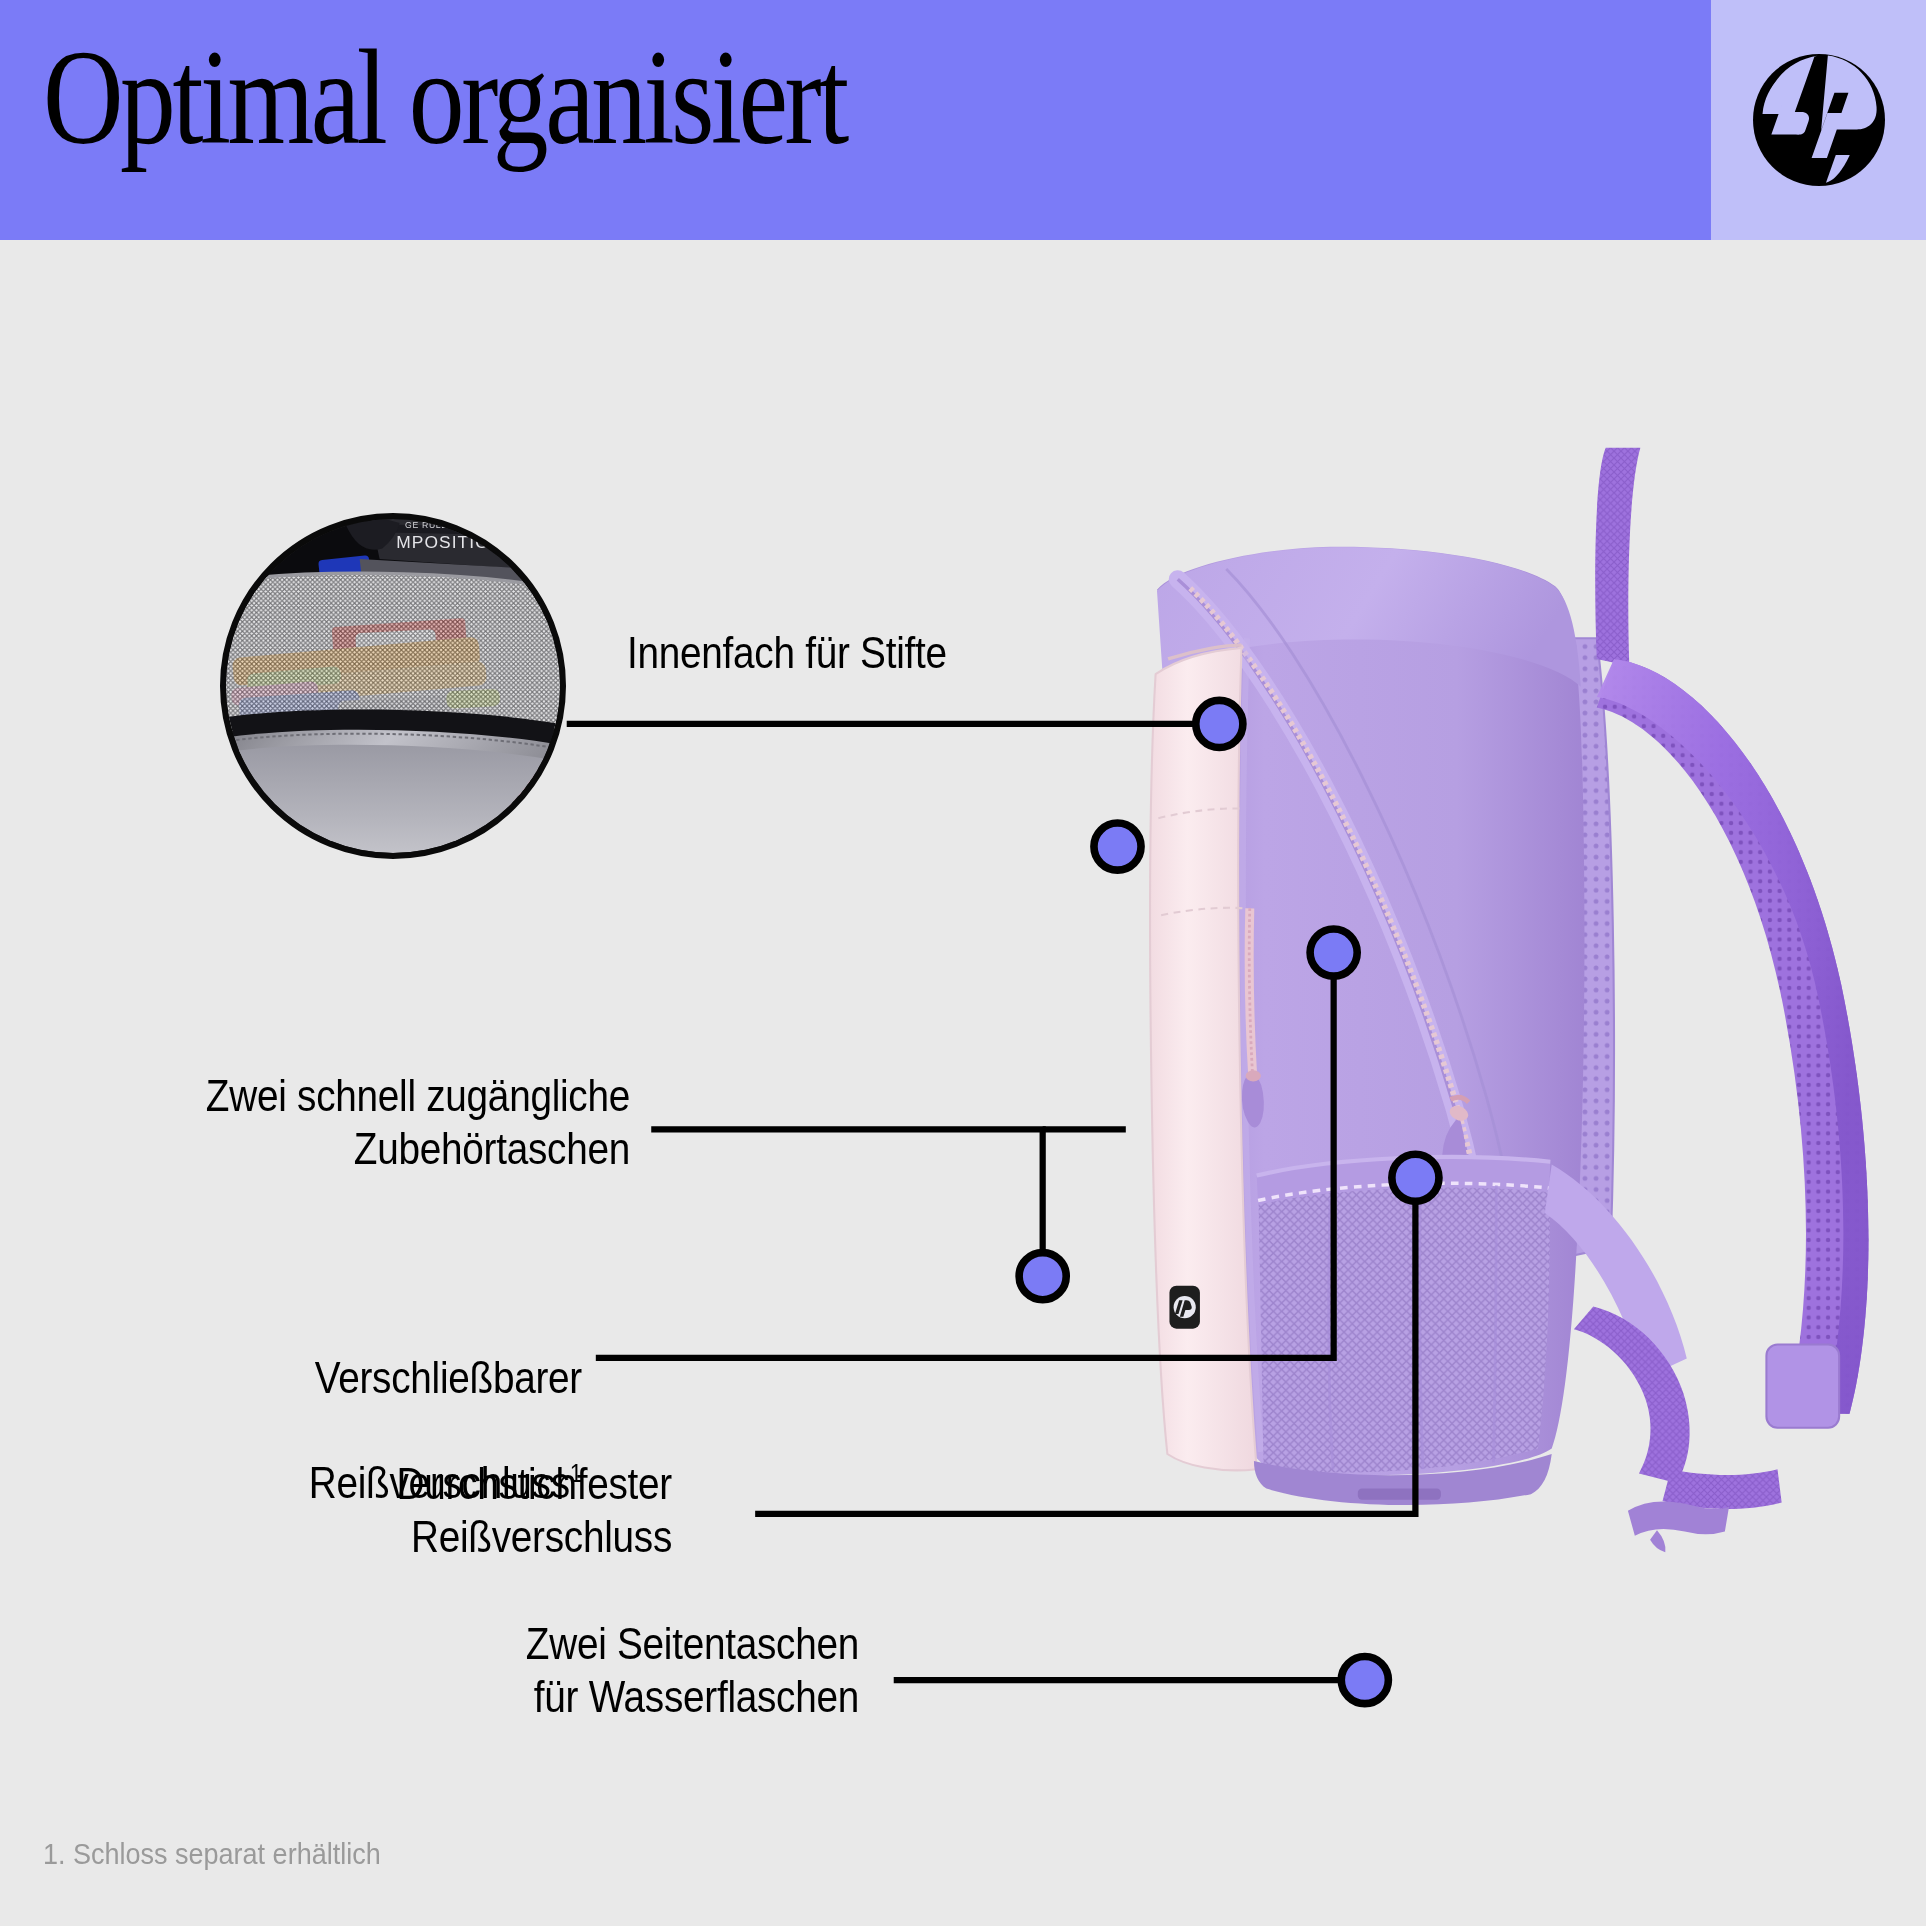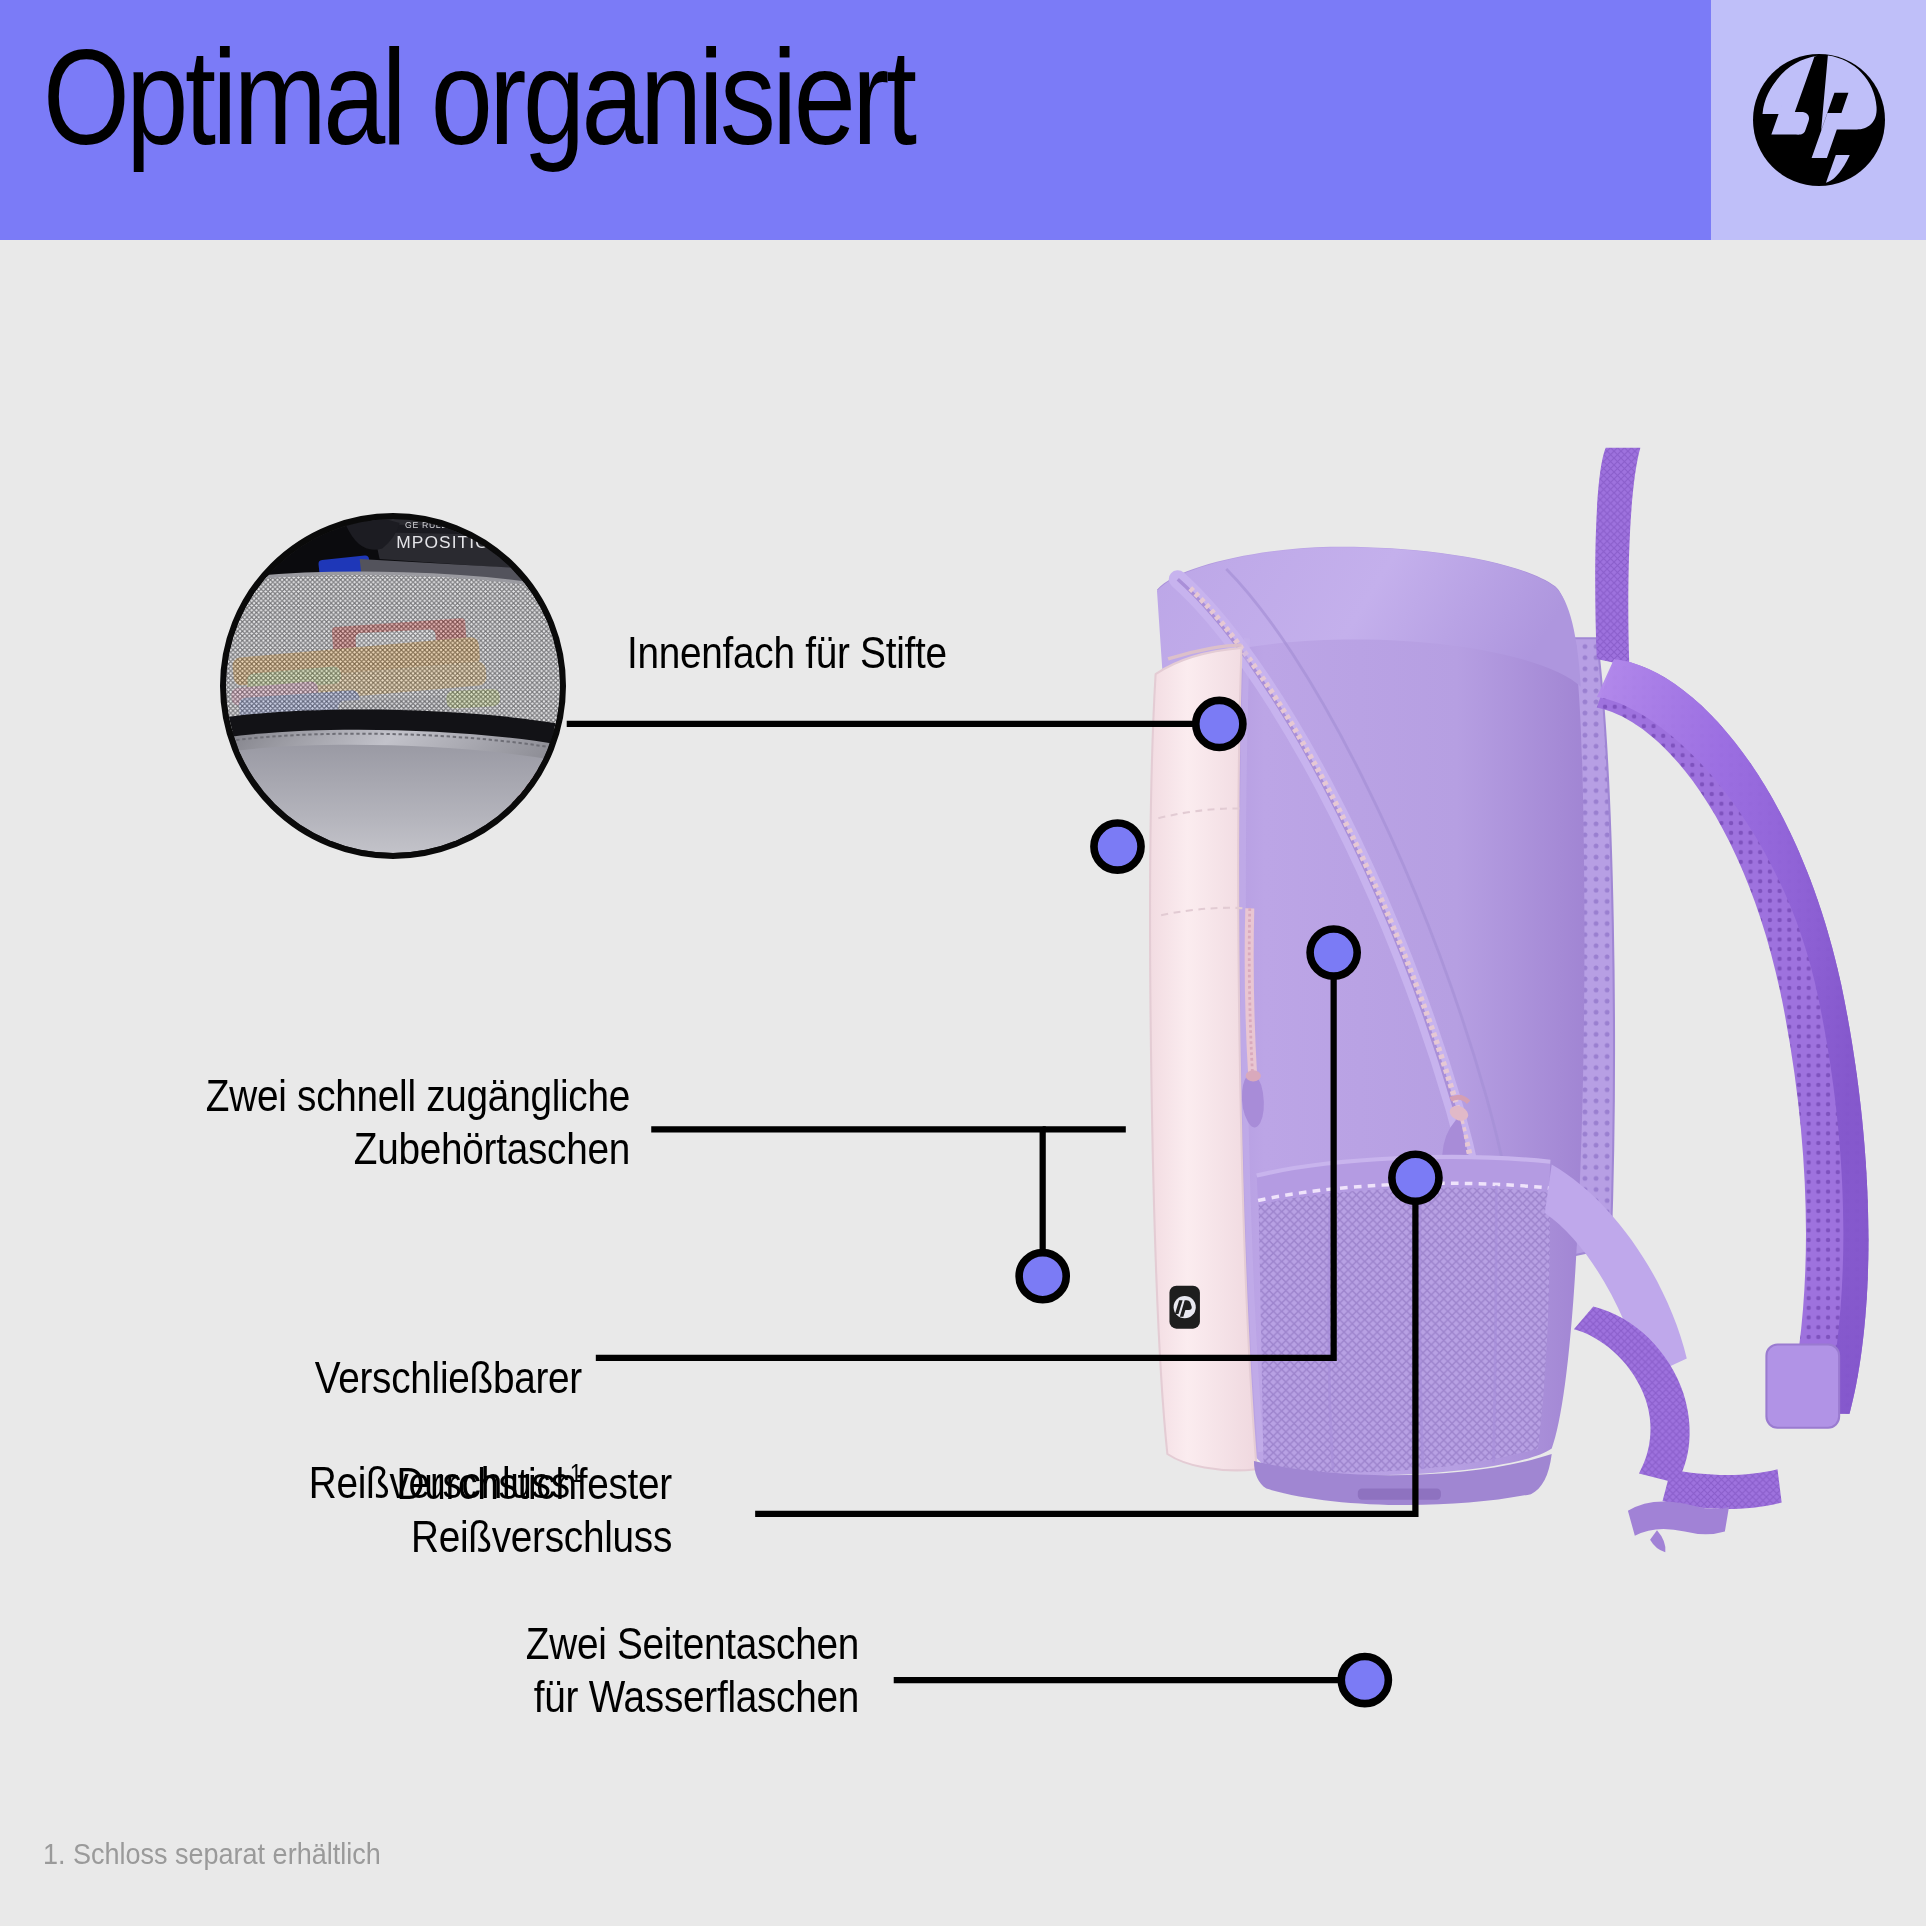--- a/index.html
+++ b/index.html
@@ -6,21 +6,21 @@
   html,body { width:1926px; height:1926px; }
   body {
     background:#E9E9E9;
     font-family:"Liberation Sans", sans-serif;
     position:relative;
     overflow:hidden;
   }
 
   
   #header {
-    position:absolute; left:0; top:0; width:1926px; height:240px;
+    position:absolute; left:0; top:0; width:1926px; height:240px;font-family:Liberation Serif, serif;
   }
   #header-band {
     position:absolute; left:0; top:0; width:1711px; height:240px;
     background:#7B7BF7;
   }
   #logo-panel {
     position:absolute; left:1711px; top:0; width:215px; height:240px;
     background:#BFBFF9;
     display:flex; align-items:center; justify-content:center;
   }

